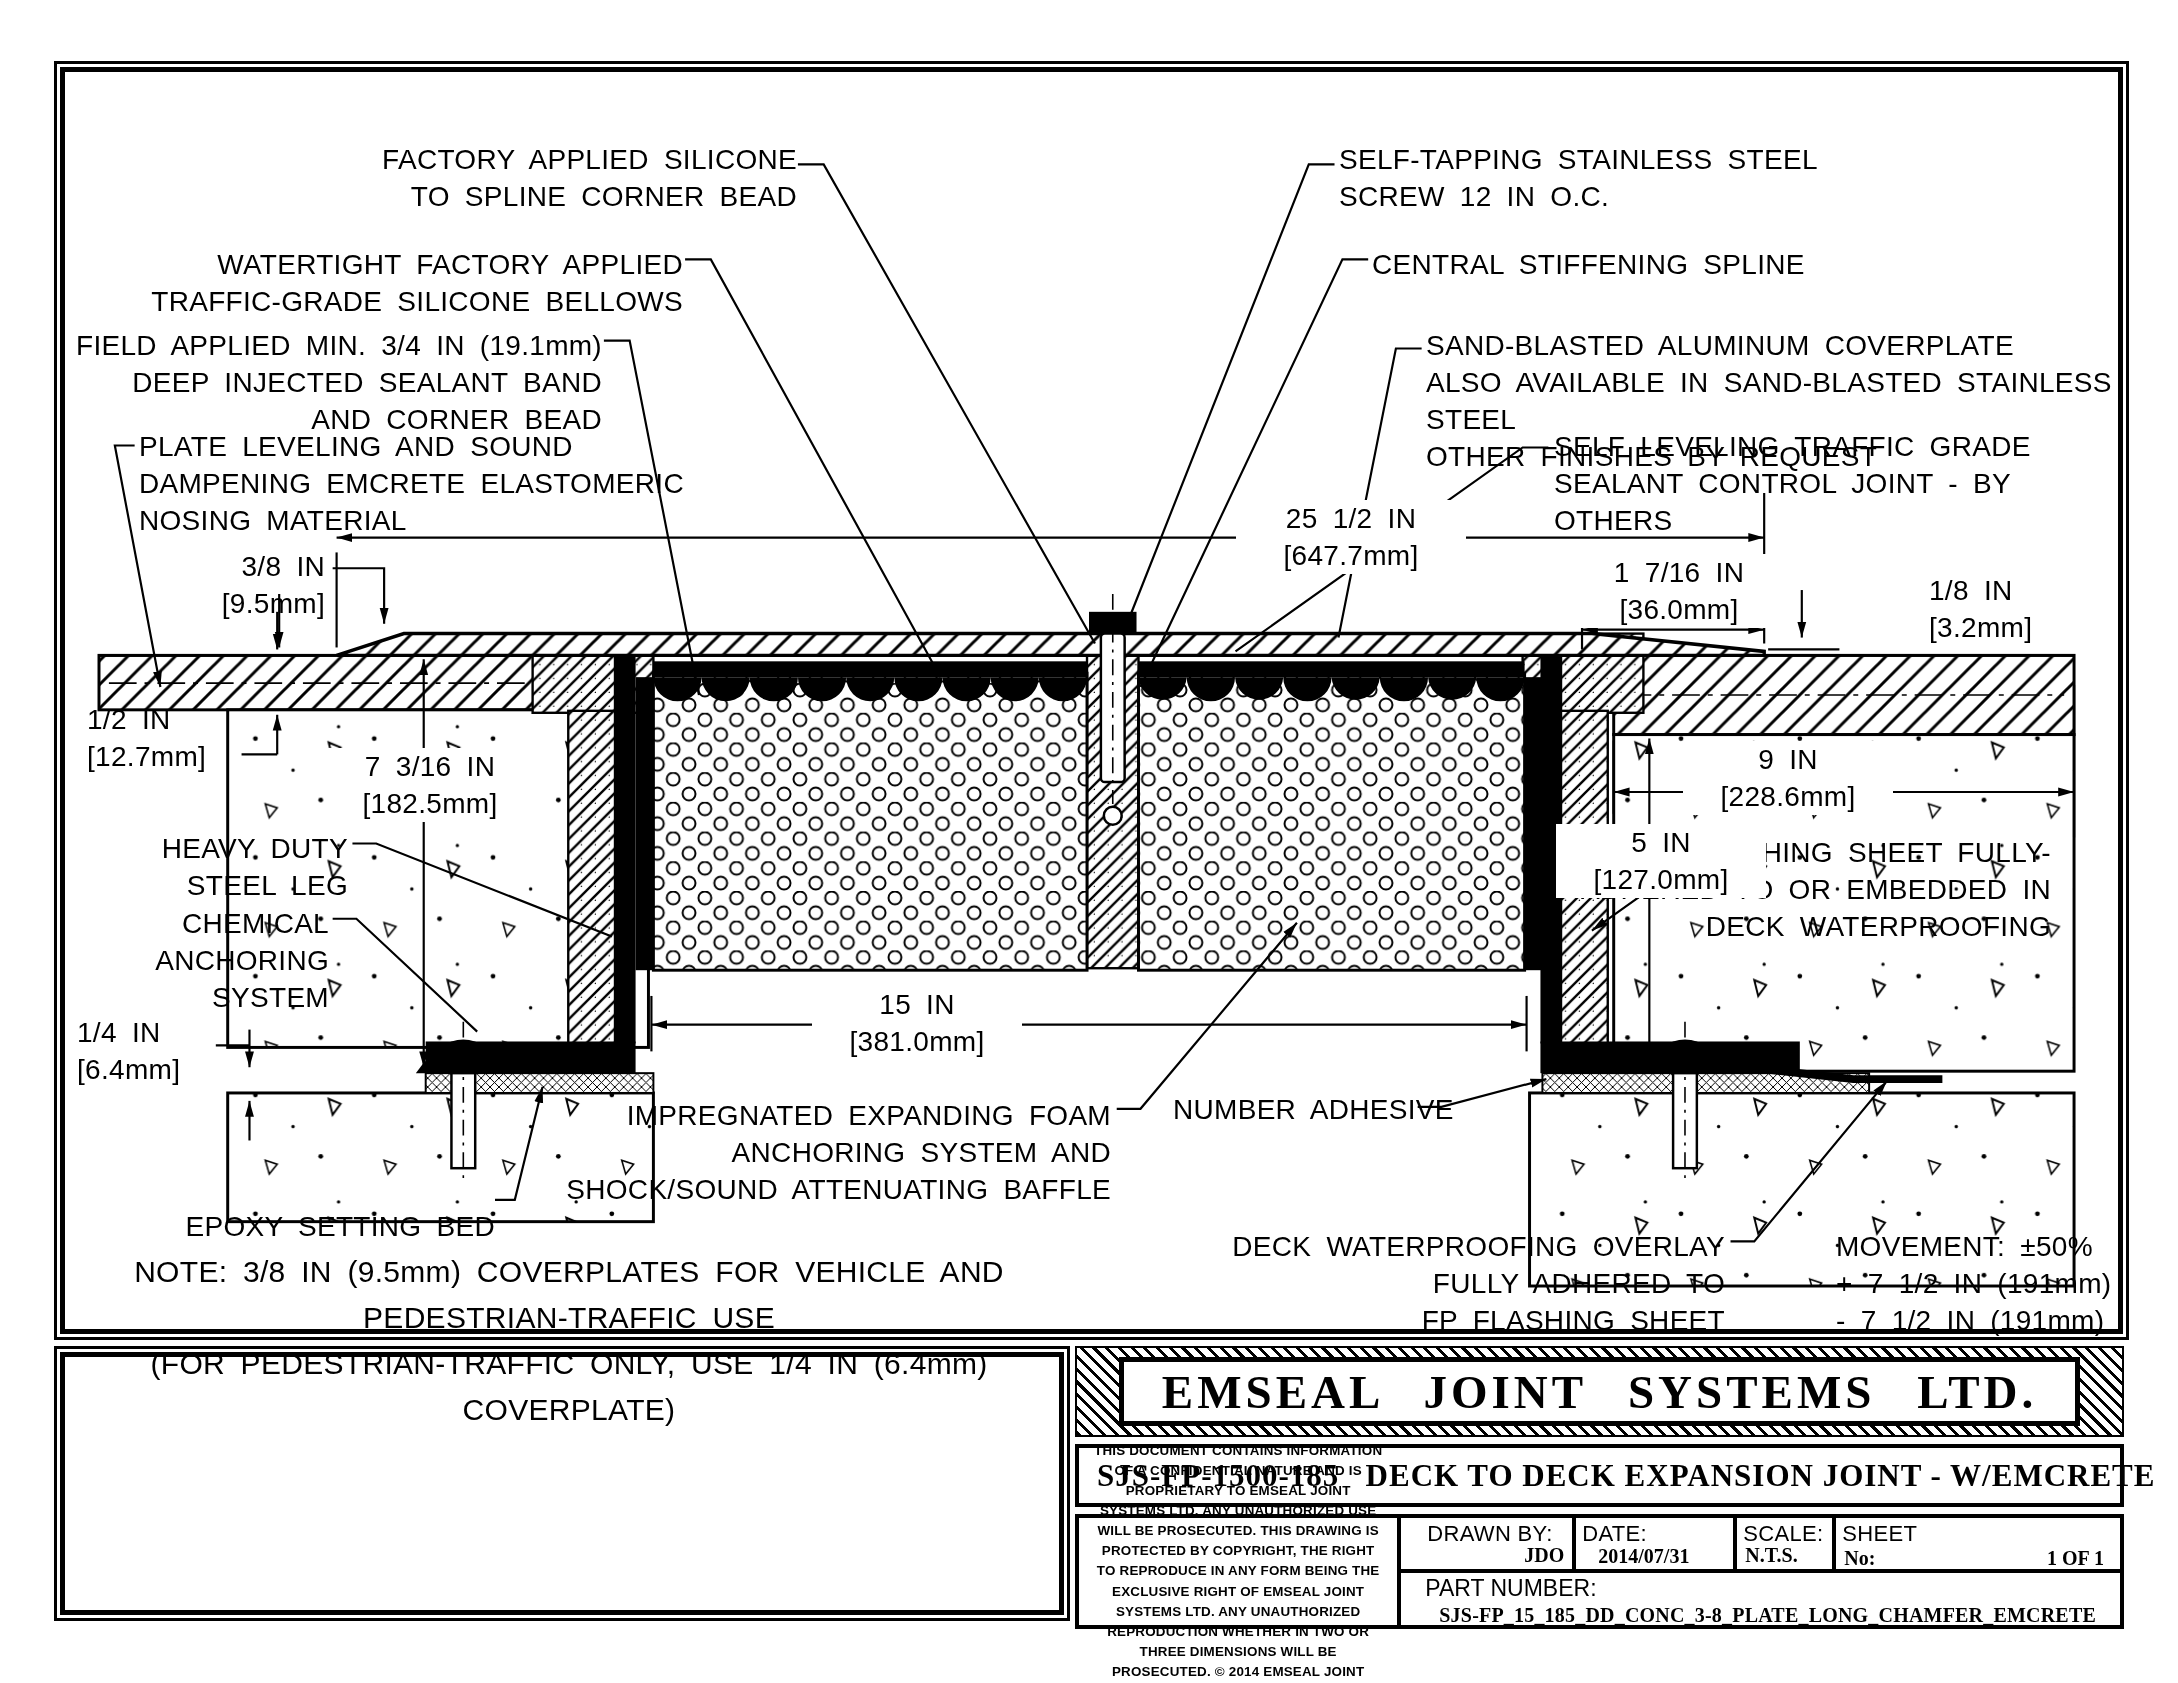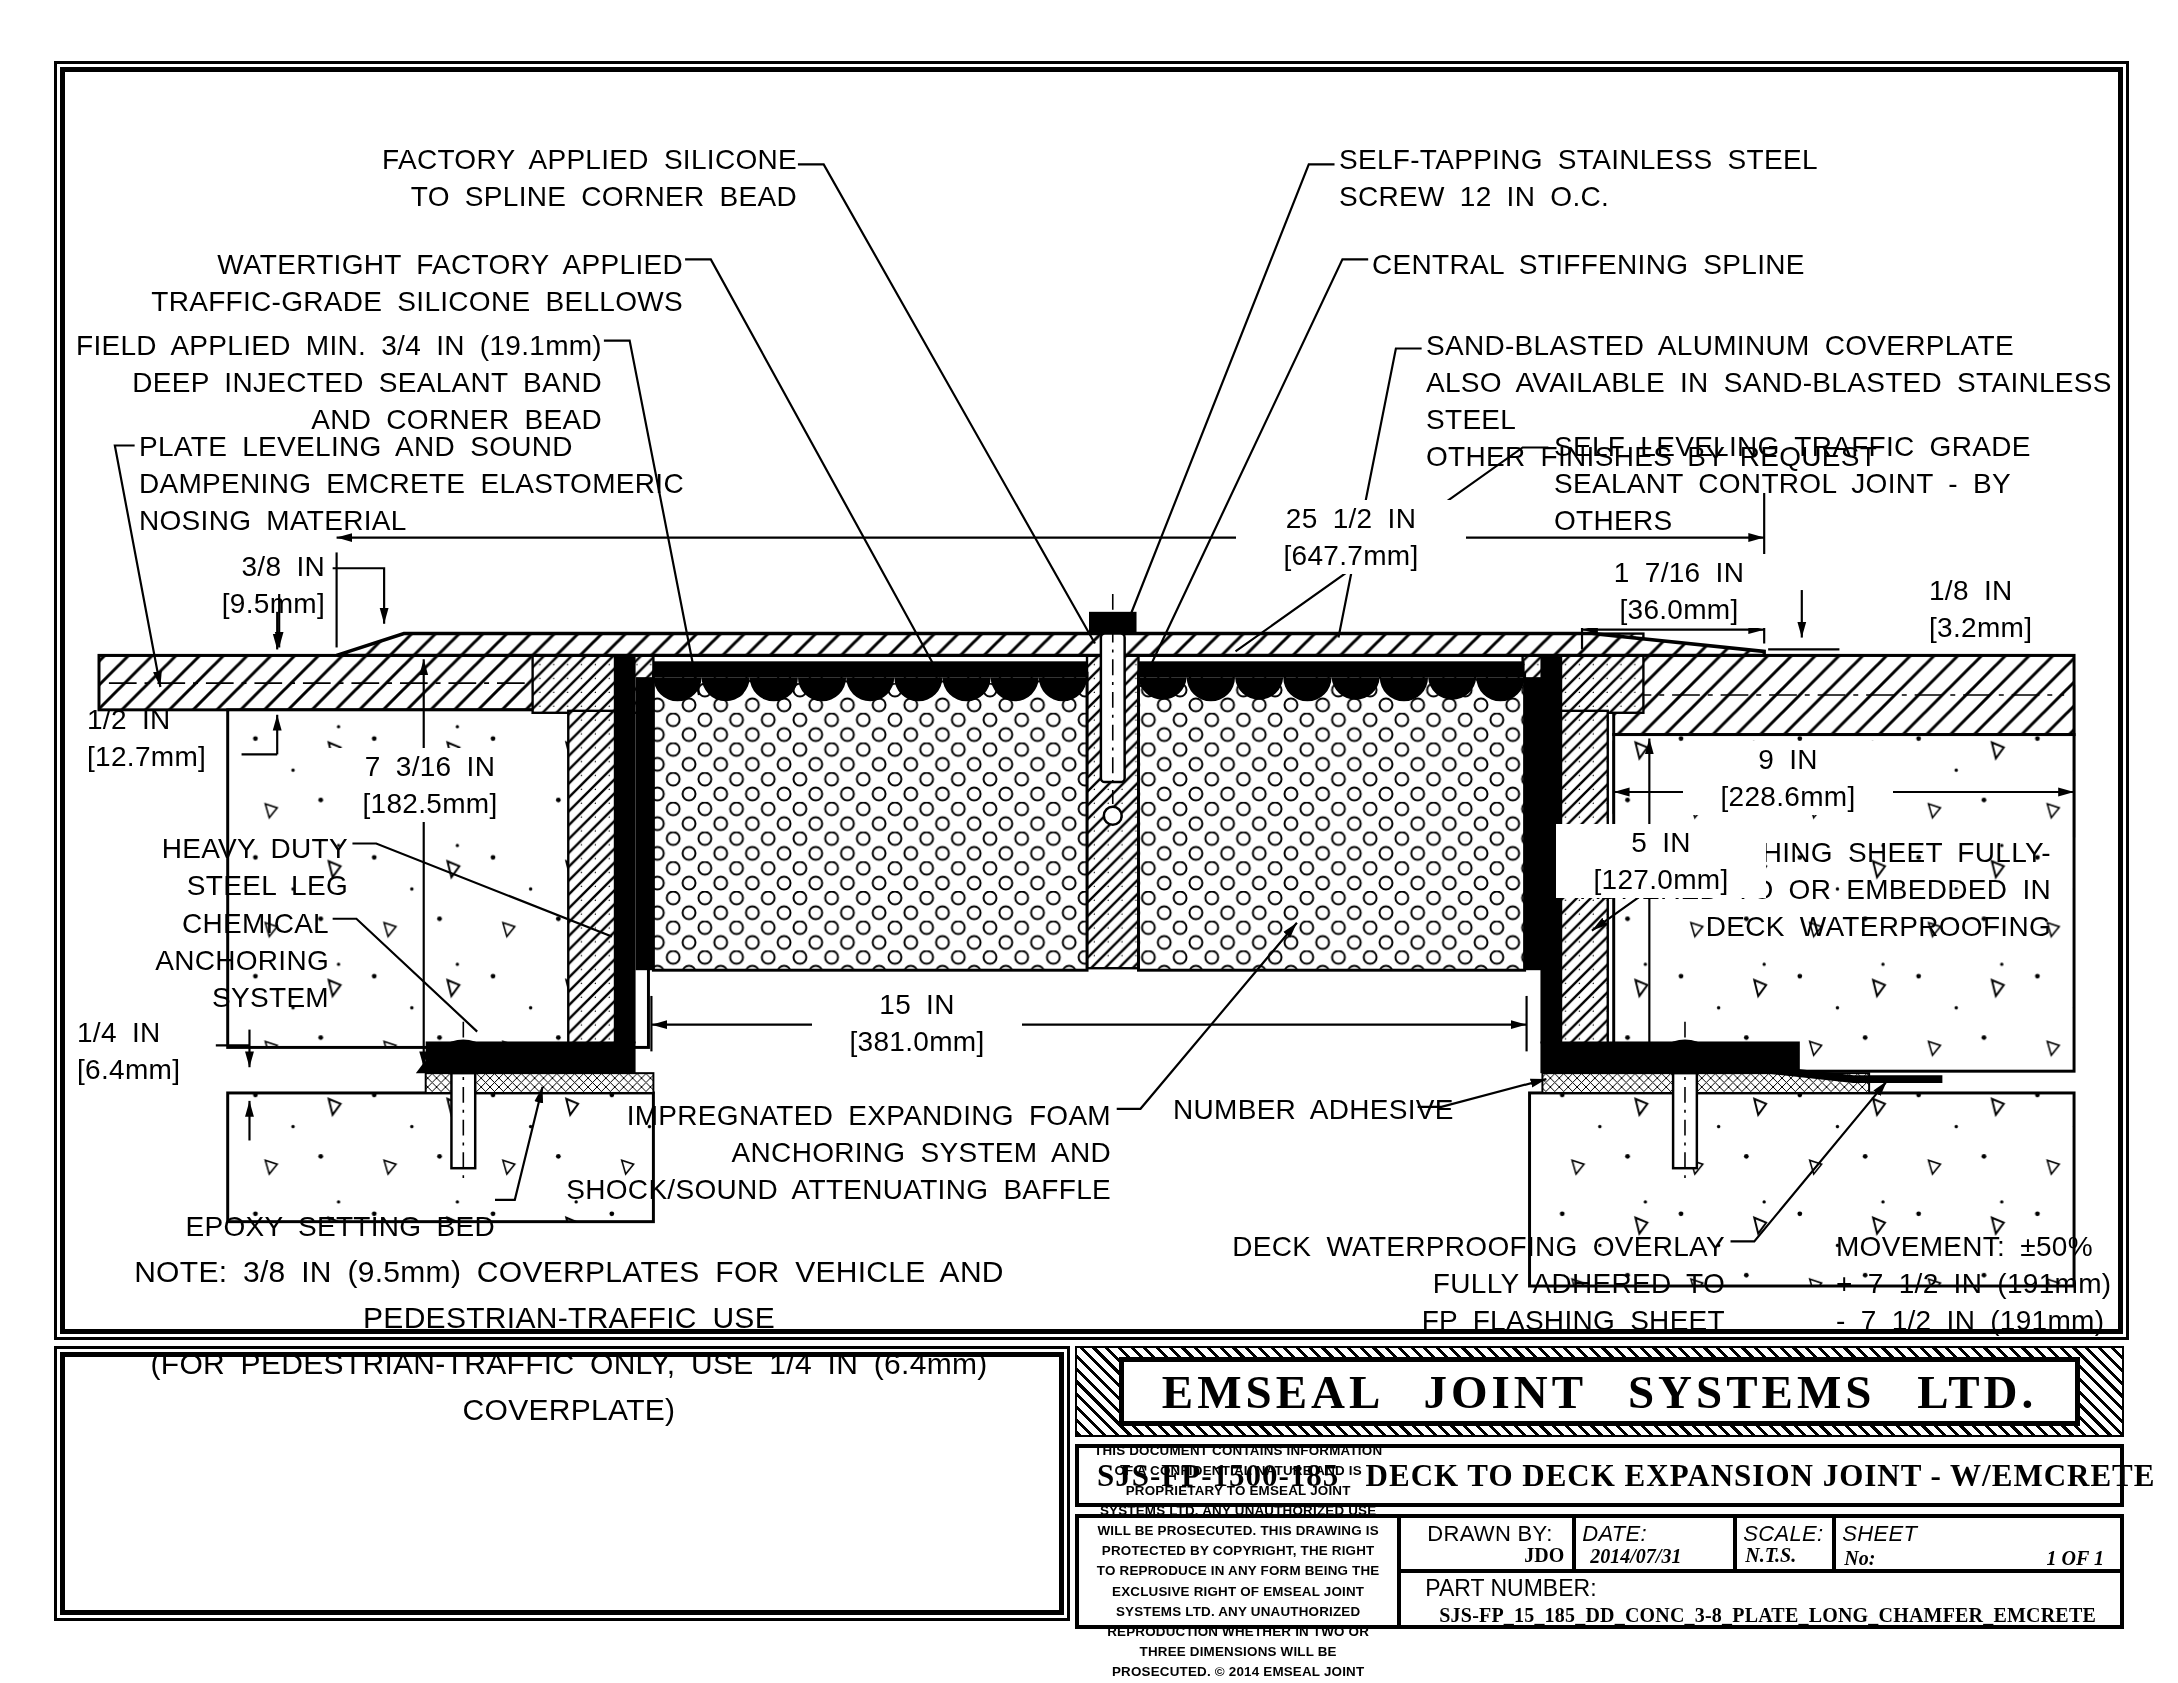--- a/index.html
+++ b/index.html
@@ -28,26 +28,26 @@
            display:flex;align-items:center;padding-left:18px;
            font-family:"Liberation Serif",serif;font-weight:bold;font-size:31px;
            white-space:pre;letter-spacing:1px;}
   .tb-info{margin-top:7px;height:107px;border:4px solid #000;display:flex;background:#fff;}
   .tb-legal{width:503px;border-right:4px solid #000;display:flex;align-items:center;}
   .tb-legal p{margin:0;padding:6px 14px;font-size:13.4px;font-weight:bold;line-height:1.5;
            text-align:center;letter-spacing:0.2px;}
   .tb-right{flex:1;display:flex;flex-direction:column;}
   .tb-row1{display:flex;height:51px;border-bottom:4px solid #000;padding-left:20px;}
   .cell{padding:3px 6px;position:relative;}
-  .cell + .cell{border-left:4px solid #000;font-style:italic;}
+  .cell + .cell{border-left:4px solid #000;}
   .cl{font-size:22px;letter-spacing:0.3px;}
   .cv{font-family:"Liberation Serif",serif;font-weight:bold;font-size:20px;}
   .c-drawn{width:139px;} .c-date{width:145px;} .c-scale{width:83px;} .c-sheet{flex:1;}
   .c-drawn .cv{position:absolute;right:8px;bottom:2px;}
-  .c-date .cv{position:absolute;left:14px;bottom:1px;margin-top:48px;}
+  .c-date .cv{position:absolute;left:22px;bottom:1px;margin-top:48px;}
   .c-scale .cv{position:absolute;left:8px;bottom:2px;}
   .sheetrow{display:flex;justify-content:space-between;padding:0 10px 0 2px;}
   .tb-row2{flex:1;padding:2px 24px;}
   .pn-label{font-size:23px;}
   .pn-val{font-family:"Liberation Serif",serif;font-weight:bold;font-size:20px;
           letter-spacing:0.2px;margin-top:2px;white-space:nowrap;margin-left:14px;}
 </style>
 </head>
 <body>
 

